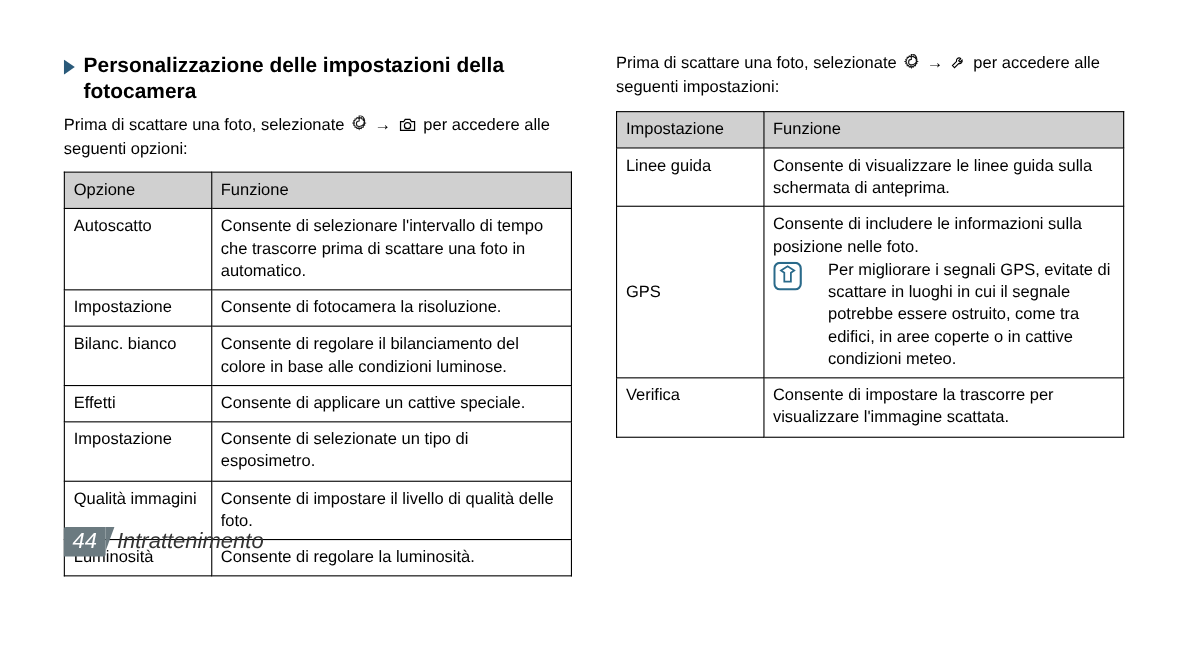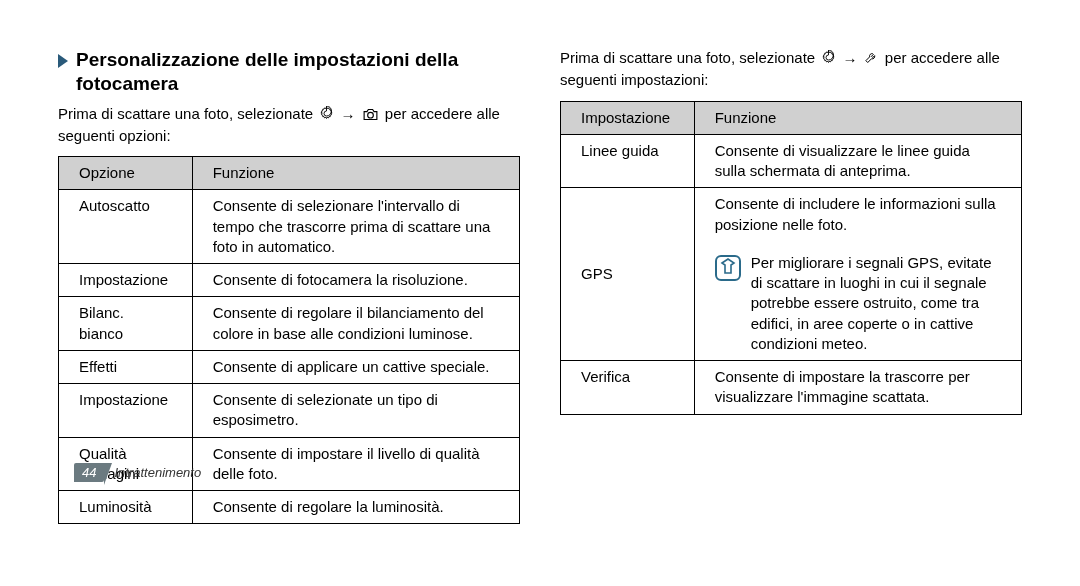--- a/index.html
+++ b/index.html
@@ -38,49 +38,48 @@
   }
   .inline-icon { vertical-align: -2px; margin: 0 2px; }
   table {
     width: 100%;
     border-collapse: collapse;
     font-size: 15px;
     line-height: 1.35;
   }
   th, td {
     border: 1px solid #000;
-    padding: 6px 20px;
+    padding: 6px 8px;
     text-align: left;
     vertical-align: top;
   }
   th {
     background: #d0d0d0;
     font-weight: 400;
   }
   col.c1 { width: 29%; }
   col.c2 { width: 71%; }
   .gps-note {
     display: flex;
-    gap: 10px;
-    margin-top: 18px;
+    gap: 24px;
+    margin-top: 1px;
     align-items: flex-start;
   }
   .note-icon {
     flex: 0 0 auto;
     margin-top: 2px;
   }
   .footer {
     position: absolute;
     left: 58px;
-    bottom: 40px;
+    bottom: 16px;
     display: flex;
     align-items: center;
     gap: 10px;
-    font-size: 13px;
-    margin-left: 16px;
+    font-size: 20px;
   }
   .page-num {
     background: #6b7a80;
     color: #fff;
     font-style: italic;
     padding: 2px 8px;
     border-radius: 2px 0 2px 0;
     position: relative;
   }
   .page-num::after {

